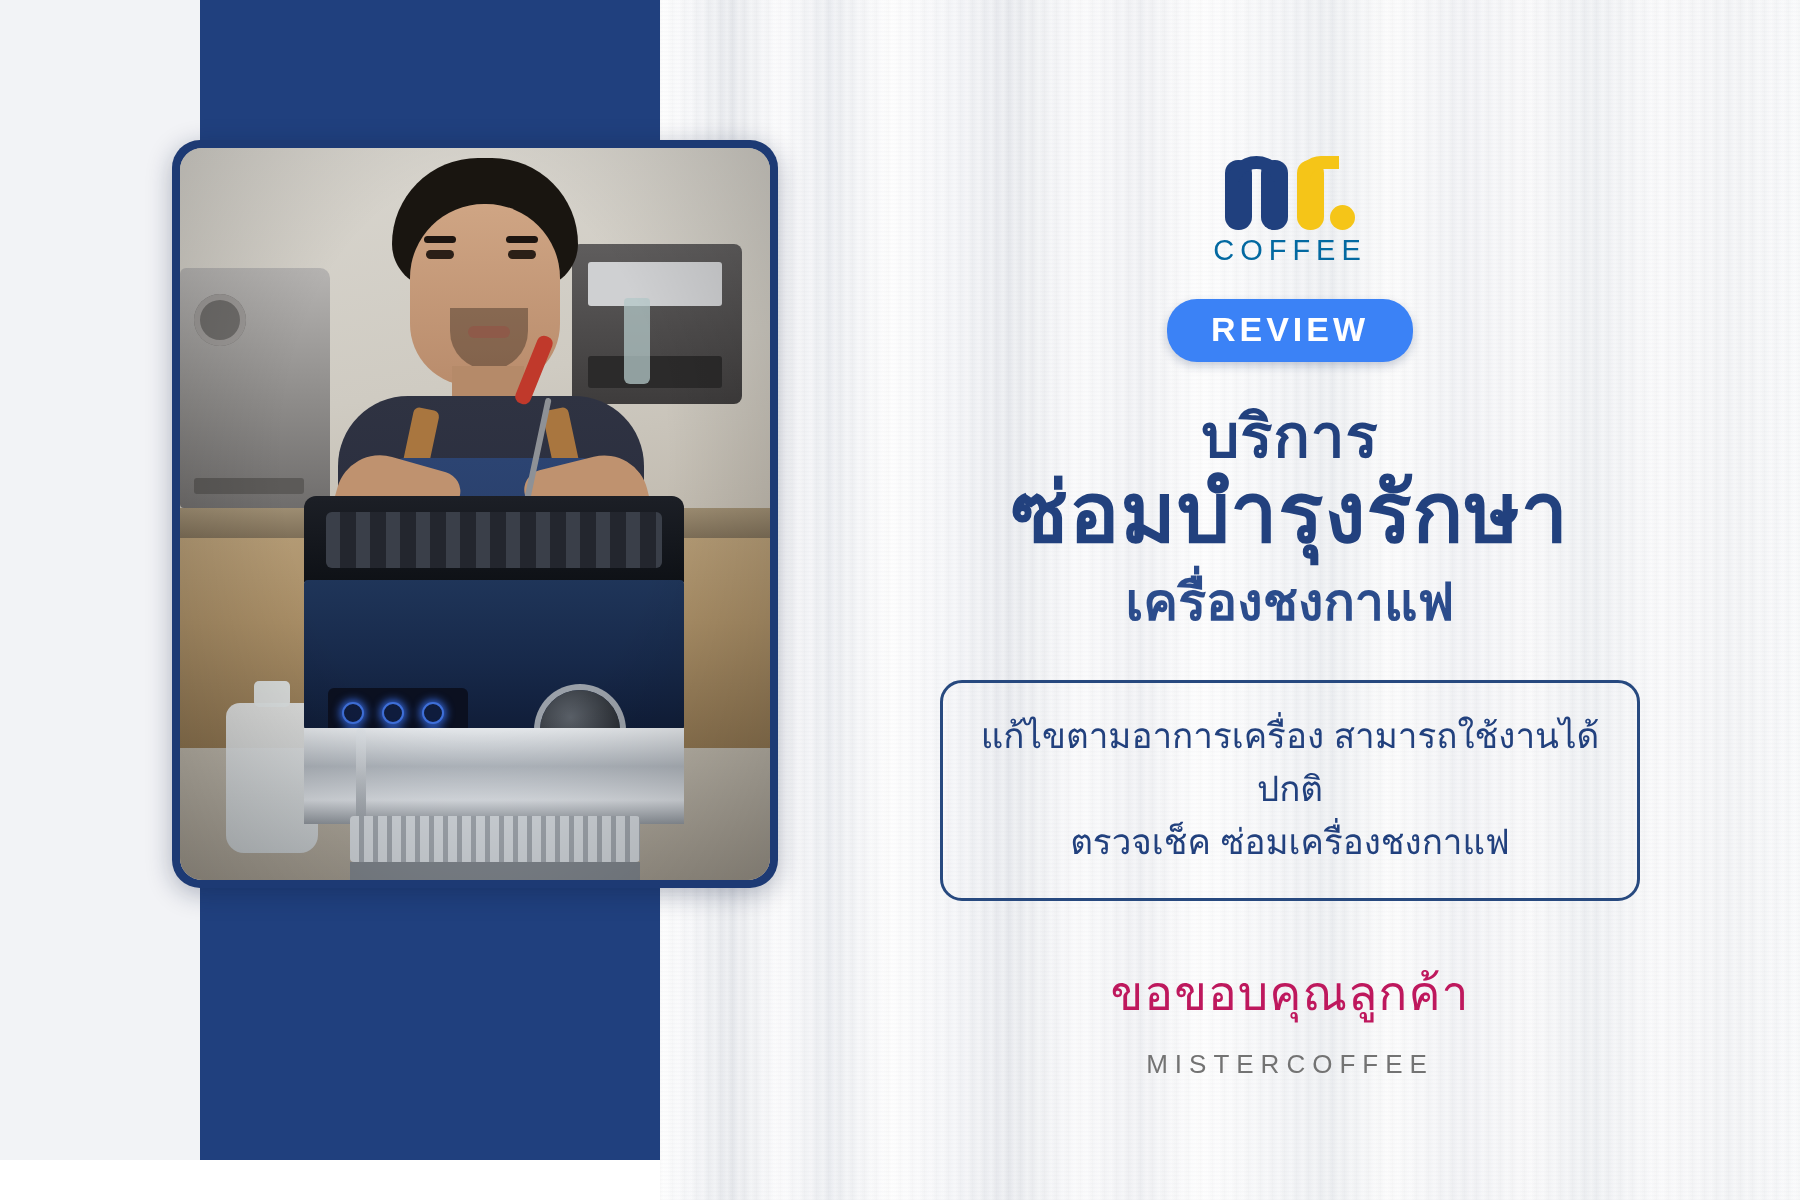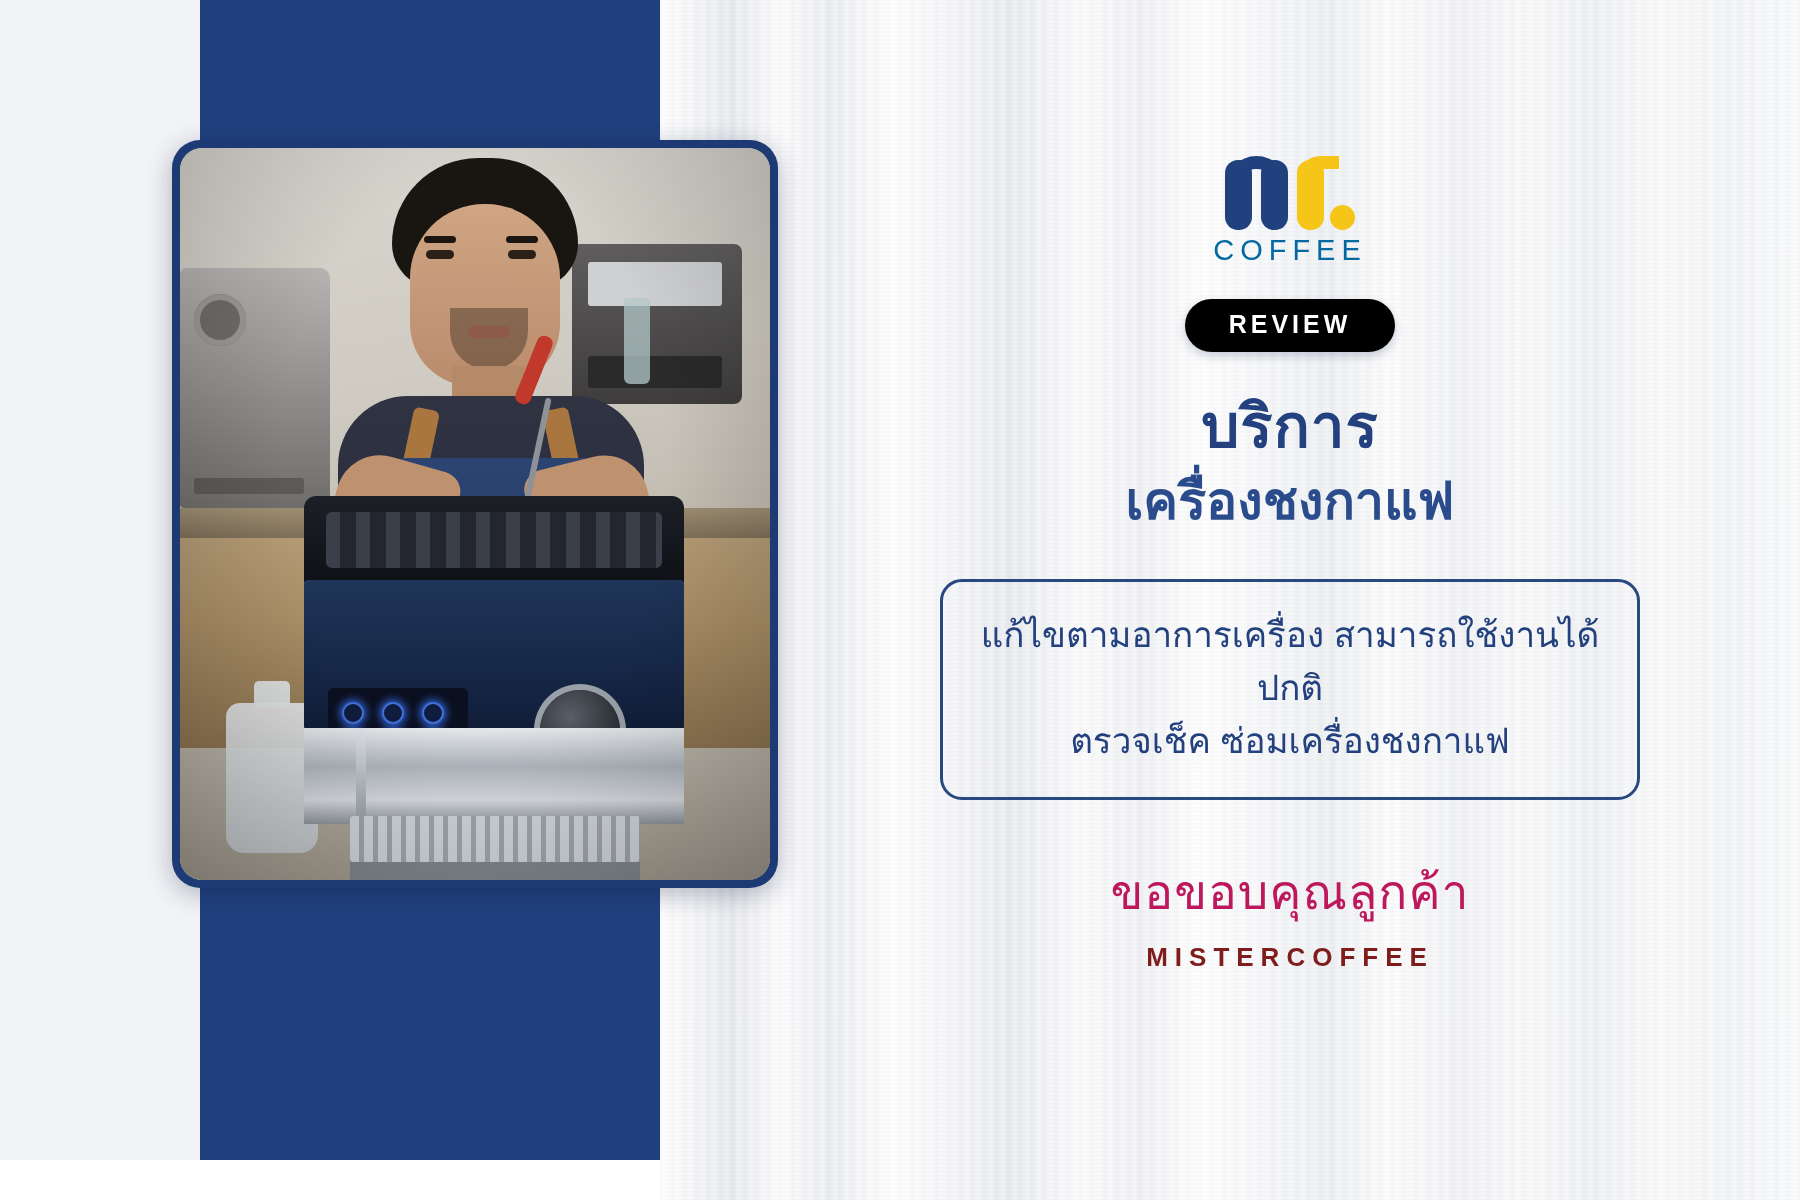--- a/index.html
+++ b/index.html
@@ -302,22 +302,22 @@
     border-radius:50%; background:#f5c518;
   }
   .logo-word{
     margin-top:4px;
     font-size:29px; letter-spacing:6px; font-weight:400; color:#0369a1;
   }
 
   
   .review-badge{
     margin-top:18px;
-    background:#000000; color:#ffffff;
-    font-size:25px; font-weight:700; letter-spacing:4px;
+    background:#3b82f6; color:#ffffff;
+    font-size:34px; font-weight:700; letter-spacing:4px;
     padding:11px 44px 13px; border-radius:30px;
     box-shadow:0 4px 10px rgba(20,40,90,.22);
   }
 
   
   .head-block{
     margin-top:44px; text-align:center; color:#22417e;
   }
   .h-line1{
     font-size:60px; font-weight:700; line-height:1.04; letter-spacing:1px;
@@ -343,22 +343,22 @@
   .desc-line{
     font-size:35px; line-height:1.52; font-weight:400;
   }
 
   
   .thanks{
     margin-top:54px;
     font-size:48px; font-weight:400; color:#be185d; letter-spacing:1px;
   }
   .brand-foot{
-    margin-top:12px;
-    font-size:26px; letter-spacing:7px; color:#7f1d1d; font-weight:700;
+    margin-top:18px;
+    font-size:26px; letter-spacing:7px; color:#737373; font-weight:400;
   }
 </style>
 </head>
 <body>
 
 <div class="left-panel"></div>
 <div class="left-white-strip"></div>
 <div class="left-white-bottom"></div>
 
 <div class="curtain"></div>
@@ -431,20 +431,21 @@
       <div class="lm-r-arch"></div>
       <div class="lm-dot"></div>
     </div>
     <div class="logo-word">COFFEE</div>
   </div>
 
   <div class="review-badge">REVIEW</div>
 
   <div class="head-block">
     <div class="h-line1">บริการ</div>
+    <div class="h-line2">ซ่อมบำรุงรักษา</div>
     <div class="h-line3">เครื่องชงกาแฟ</div>
   </div>
 
   <div class="desc-box">
     <div class="desc-line">แก้ไขตามอาการเครื่อง สามารถใช้งานได้ปกติ</div>
     <div class="desc-line">ตรวจเช็ค ซ่อมเครื่องชงกาแฟ</div>
   </div>
 
   <div class="thanks">ขอขอบคุณลูกค้า</div>
   <div class="brand-foot">MISTERCOFFEE</div>

